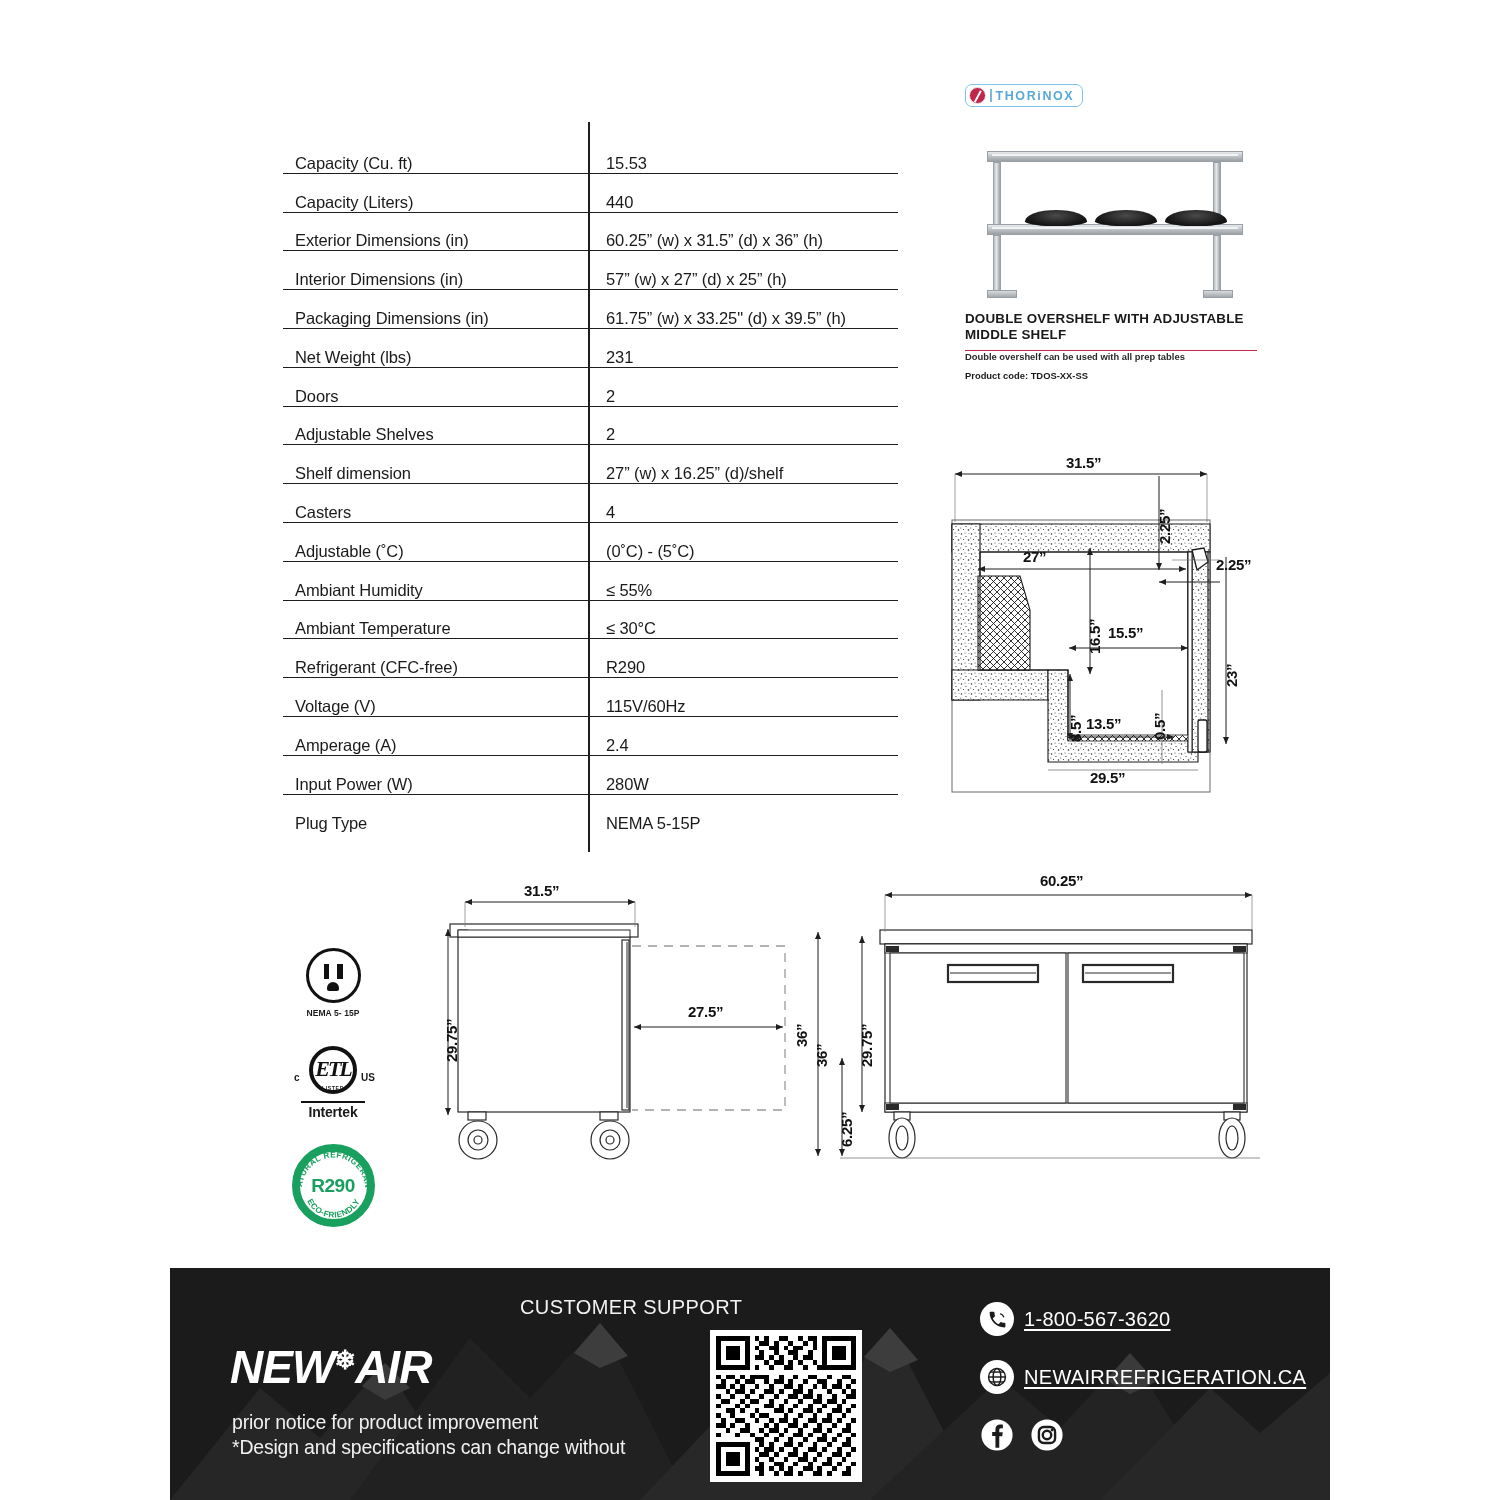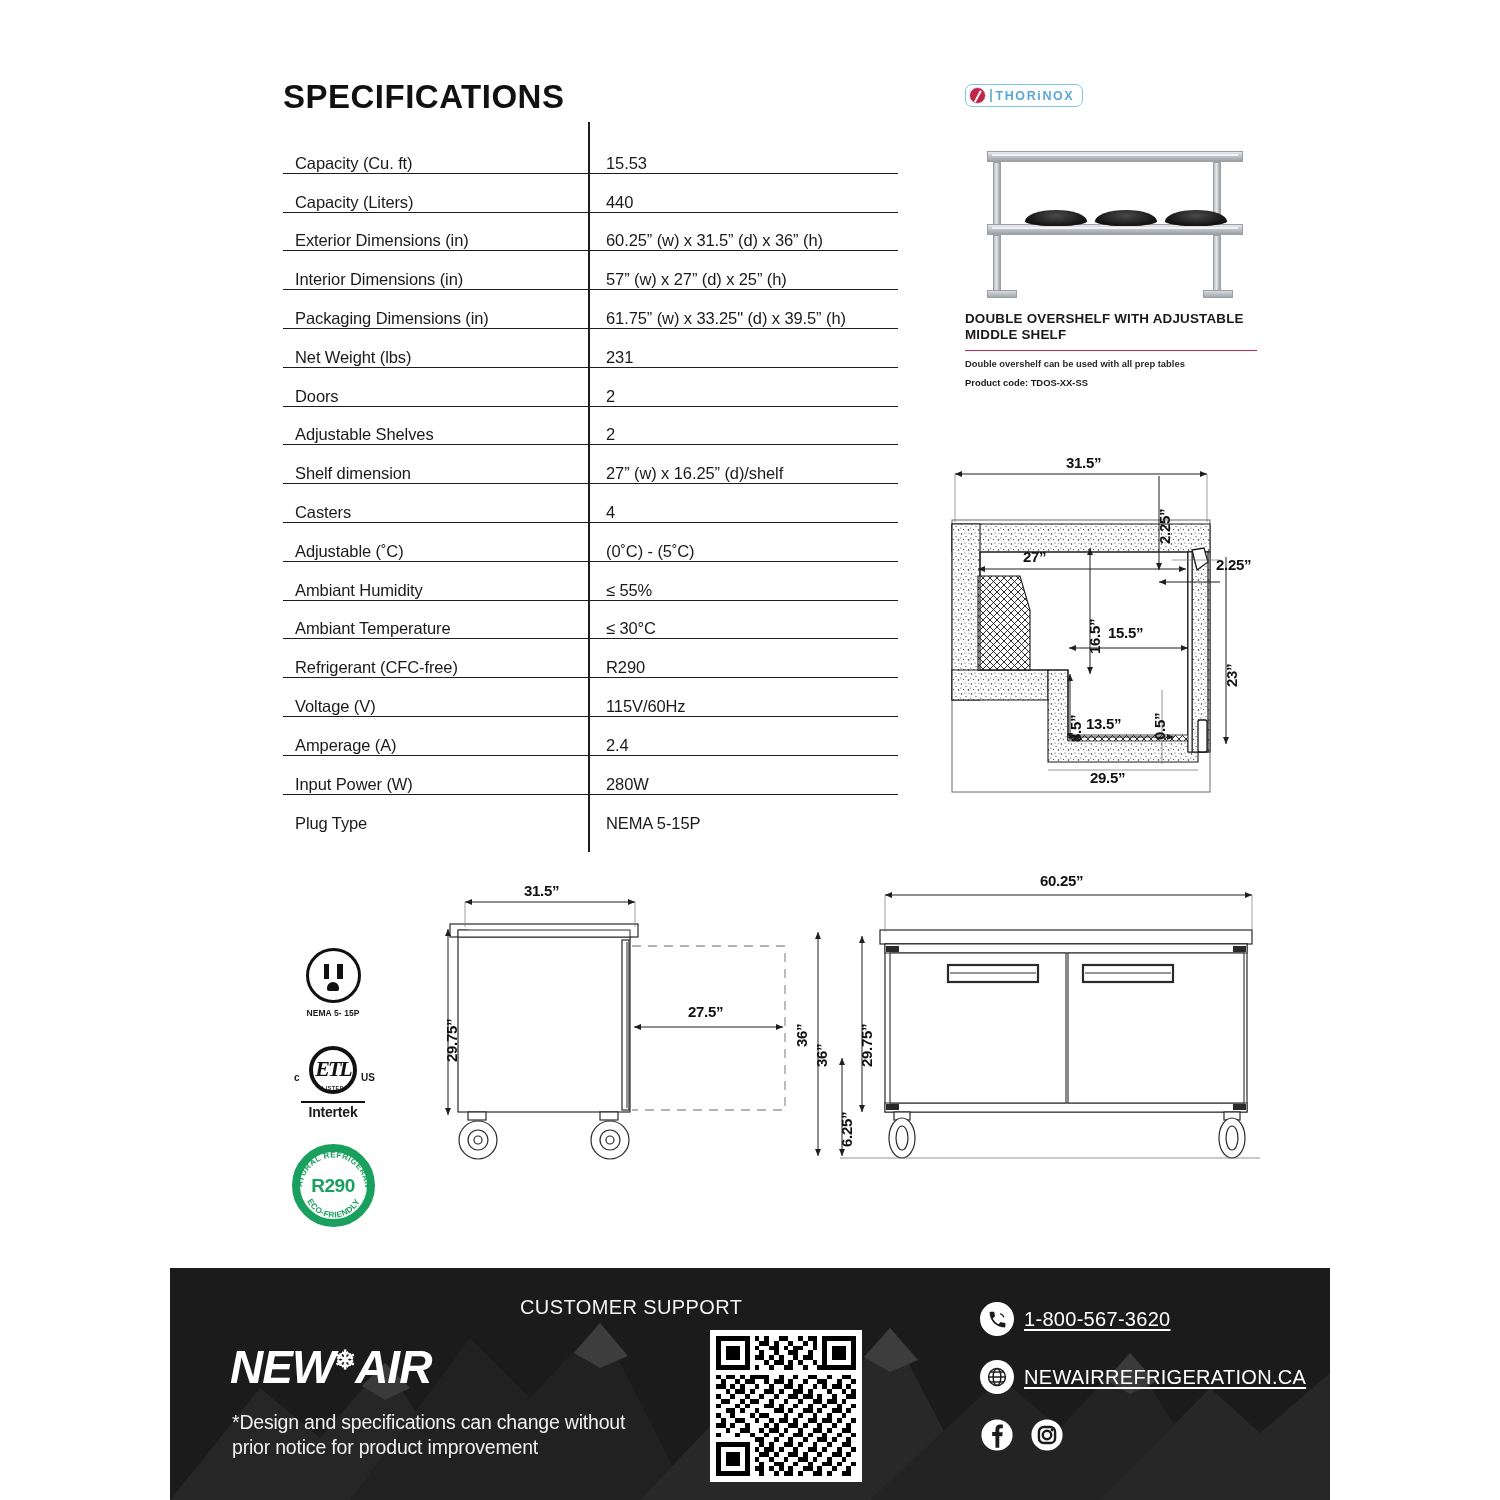--- a/index.html
+++ b/index.html
@@ -106,21 +106,21 @@
   }
   .plate.p1 { left:60px; }
   .plate.p2 { left:130px; }
   .plate.p3 { left:200px; }
 
   .product-name {
     margin-top:13px; font-size:13.4px; font-weight:600;
     line-height:1.22; letter-spacing:0.2px; color:#1a1a1a;
   }
   .product-rule { margin-top:6px; height:1.6px; background:#c0264a; width:292px; }
-  .product-sub { margin-top:7px; font-size:9.4px; font-weight:bold; color:#2a2a2a; }
+  .product-sub { margin-top:0; font-size:9.4px; font-weight:bold; color:#2a2a2a; }
   .product-code { margin-top:8px; font-size:9.4px; font-weight:bold; color:#1a1a1a; }
 
   
   .dim-txt {
     position:absolute; font-size:15px; font-weight:bold;
     color:#111; white-space:nowrap; letter-spacing:-0.3px;
   }
   .dim-txt.vert { transform:rotate(-90deg); transform-origin:left top; }
 
   
@@ -225,21 +225,20 @@
     text-decoration:underline; text-underline-offset:3px;
   }
   .socials { display:flex; gap:16px; margin-top:4px; }
   .s-icon { width:34px; height:34px; }
 </style>
 </head>
 <body>
 
 <div class="page">
 
-  <div class="spec-title">SPECIFICATIONS</div>
 
   <div class="spec-divider"></div>
   <div class="spec-table" id="spec-table">
       <div class="spec-row">
         <div class="spec-label">Capacity (Cu. ft)</div>
         <div class="spec-value">15.53</div>
       </div>
       <div class="spec-row">
         <div class="spec-label">Capacity (Liters)</div>
         <div class="spec-value">440</div>
@@ -590,22 +589,22 @@
       <path d="M720,60 L748,92 L720,104 L694,89 Z" fill="#3d3d3d"></path>
       <path d="M960,85 L986,114 L960,126 L936,112 Z" fill="#3a3a3a"></path>
     </svg>
 
     <div class="footer-content">
       <div class="newair-logo">
         <span>NEW</span><span class="flake">❄</span><span>AIR</span>
       </div>
 
       <div class="disclaimer">
+        <div>prior notice for product improvement</div>
         <div>*Design and specifications can change without</div>
-        <div>prior notice for product improvement</div>
       </div>
 
       <div class="cs-title">CUSTOMER SUPPORT</div>
 
       <div class="qr">
         <svg class="qr-inner" viewBox="0 0 29 29" shape-rendering="crispEdges">
           <rect width="29" height="29" fill="#fff"></rect>
           <g fill="#000">
             <rect x="0" y="0" width="7" height="7"></rect>
               <rect x="1" y="1" width="5" height="5" fill="#fff"></rect>

